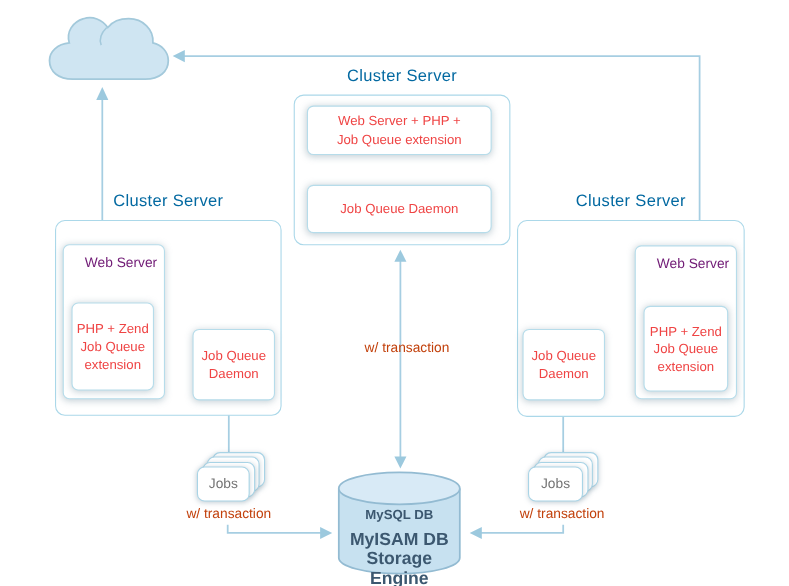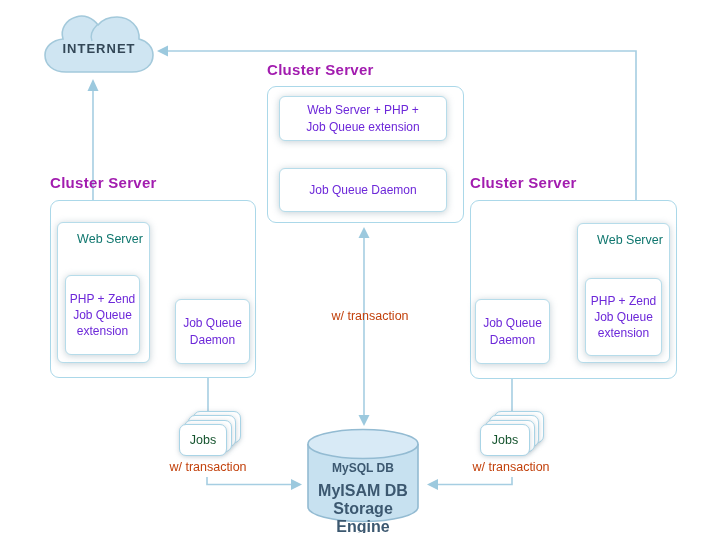--- a/index.html
+++ b/index.html
@@ -17,54 +17,54 @@
 
   .cluster-box{
     position:absolute;z-index:2;background:#ffffff;
     border:1.6px solid #abd8e9;border-radius:9px;
   }
   .inner-box{
     position:absolute;z-index:3;background:#ffffff;
     border:1.4px solid #b6dcea;border-radius:6px;
     box-shadow:0 1px 7px rgba(125,150,165,0.45);
     display:flex;align-items:center;justify-content:center;
-    color:#6d28d9;font-size:12px;line-height:1.35;text-align:center;
+    color:#ef4444;font-size:12px;line-height:1.35;text-align:center;
     white-space:pre-line;
   }
   .ws-box{
     position:absolute;z-index:3;background:#ffffff;
     border:1.4px solid #b6dcea;border-radius:6px;
     box-shadow:0 1px 7px rgba(125,150,165,0.45);
   }
   .ws-label{
     position:absolute;top:9px;left:0;right:0;text-align:center;
-    color:#0f766e;font-size:12.5px;padding-left:13px;
+    color:#701a75;font-size:12.5px;padding-left:13px;
   }
   .cluster-title{
-    position:absolute;z-index:2;
-    color:#a21caf;font-size:15px;font-weight:bold;letter-spacing:0.3px;
+    position:absolute;z-index:2;text-align:center;
+    color:#0369a1;font-size:15px;font-weight:normal;letter-spacing:0.3px;
   }
   .free-label{
     position:absolute;z-index:2;text-align:center;
     color:#c2410c;font-size:12.5px;
   }
   .cloud-wrap{position:absolute;left:40px;top:8px;z-index:2;}
   .cloud-label{
     position:absolute;left:40px;top:41px;width:118px;z-index:3;text-align:center;
     color:#334757;font-size:13px;font-weight:bold;letter-spacing:1px;
   }
   .jobs-stack{position:absolute;z-index:3;}
   .jobs-card{
     position:absolute;width:48px;height:32px;background:#ffffff;
     border:1.4px solid #a9d4e6;border-radius:7px;
     box-shadow:0 1px 5px rgba(125,150,165,0.4);
   }
   .jobs-front{
     display:flex;align-items:center;justify-content:center;
-    color:#14532d;font-size:12.5px;
+    color:#737373;font-size:12.5px;
   }
   .cyl-wrap{position:absolute;left:306px;top:428px;z-index:2;}
   .cyl-text{
     position:absolute;left:307px;top:461px;width:112px;z-index:3;text-align:center;
     color:#3c5870;font-weight:bold;
   }
   .cyl-name{font-size:12px;margin-bottom:7px;}
   .cyl-engine{font-size:16px;line-height:1.14;white-space:pre-line;}
 </style>
 </head>
@@ -132,21 +132,20 @@
   </svg>
 
   <div class="cloud-wrap">
     <svg width="118" height="70" viewBox="0 0 118 70">
       <path d="M 26,64 L 92,64 C 105,64 113,57 113,47 C 113,39 107,33 99,31
                C 100,19 90,9 77,9 C 69,9 62,12 58,17 C 53,10 44,6 36,9
                C 26,12 20,21 23,31 C 12,32 5,39 5,47 C 5,57 13,64 26,64 Z" fill="#cfe5f2" stroke="#a3c9db" stroke-width="1.6"></path>
       <path d="M 57,17 C 52,22 50,28 52,33" fill="none" stroke="#a3c9db" stroke-width="1.4"></path>
     </svg>
   </div>
-  <div class="cloud-label">INTERNET</div>
 
   <div class="cluster-title" style="left:267px;top:61px;width:197px;">Cluster Server</div>
   <div class="cluster-box" style="left:267px;top:86px;width:197px;height:137px;"></div>
   <div class="inner-box" style="left:279px;top:96px;width:168px;height:45px;">Web Server + PHP +
 Job Queue extension</div>
   <div class="inner-box" style="left:279px;top:168px;width:168px;height:44px;">Job Queue Daemon</div>
 
   <div class="cluster-title" style="left:50px;top:174px;width:206px;">Cluster Server</div>
   <div class="cluster-box" style="left:50px;top:200px;width:206px;height:178px;"></div>
   <div class="ws-box" style="left:57px;top:222px;width:93px;height:141px;">

